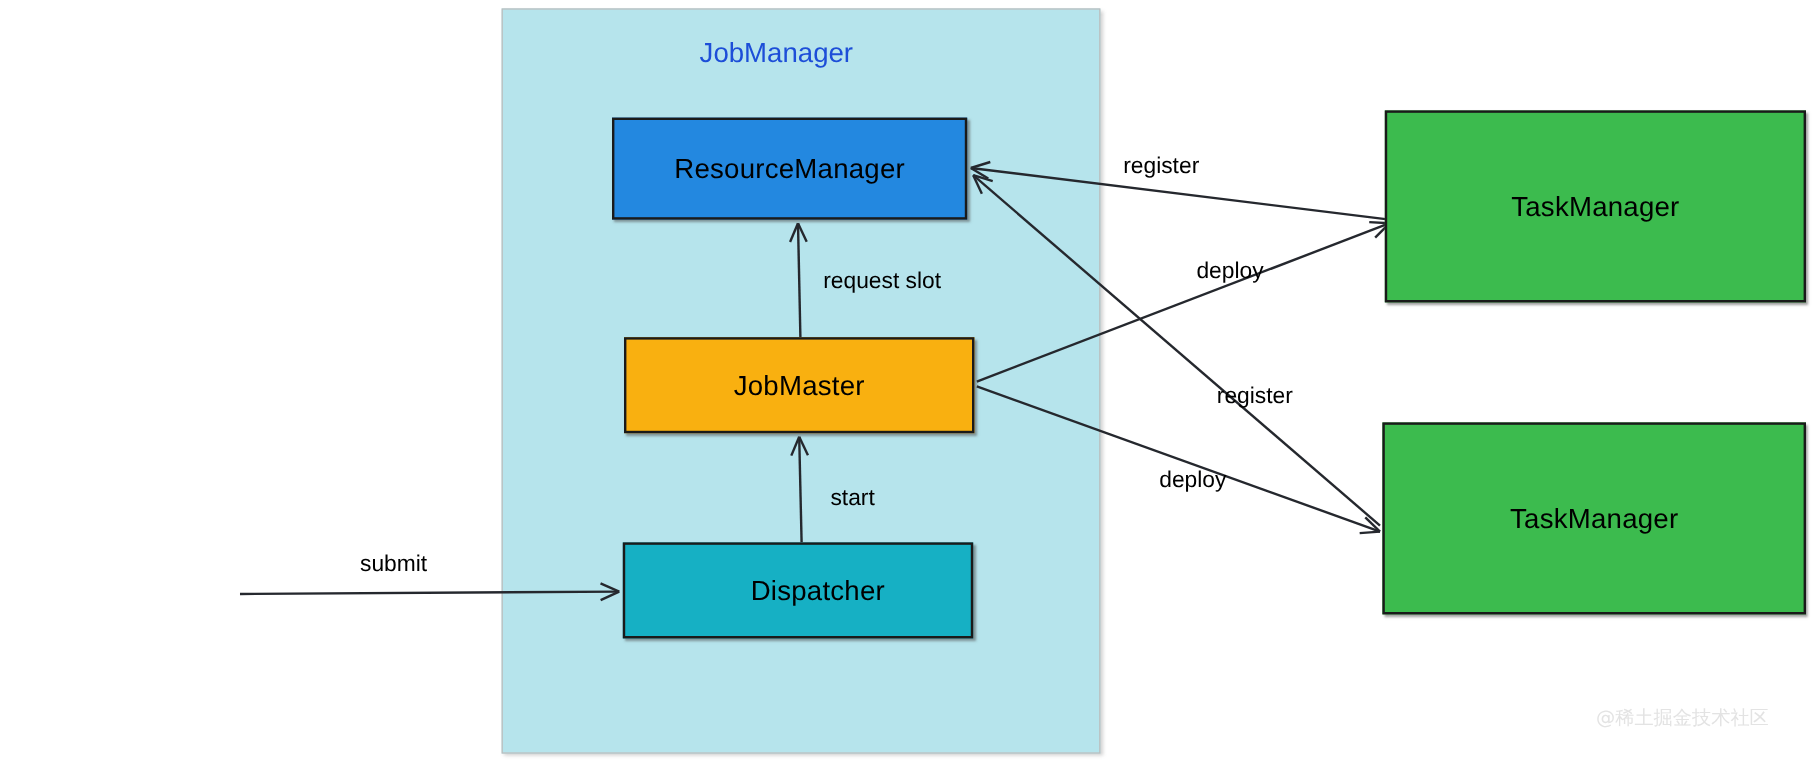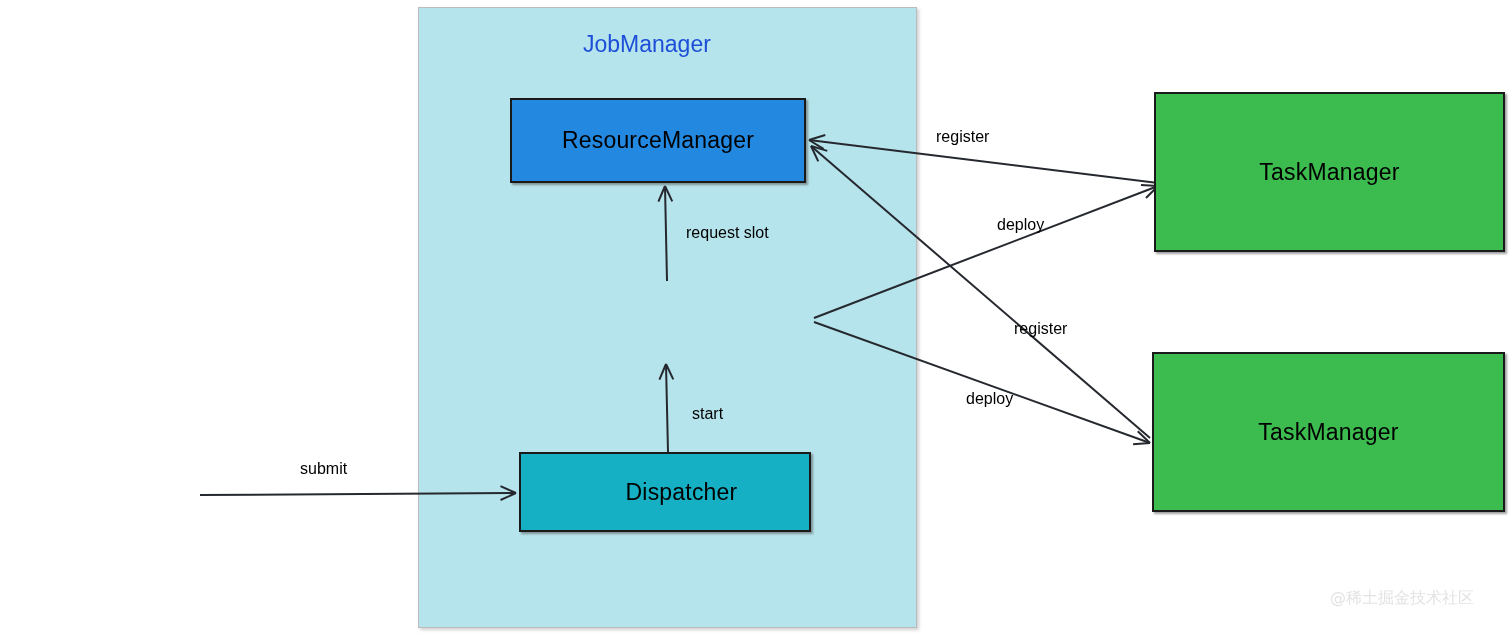--- a/index.html
+++ b/index.html
@@ -38,21 +38,21 @@
   }
   .container-title {
     position: absolute;
     font-size: 23px;
     color: #1d4ed8;
     z-index: 4;
     white-space: nowrap;
   }
   .edge-label {
     position: absolute;
-    font-size: 16px;
+    font-size: 19px;
     color: #000000;
     z-index: 5;
     white-space: nowrap;
     background: transparent;
   }
   #edges {
     position: absolute;
     left: 0;
     top: 0;
     width: 1512px;
@@ -110,20 +110,21 @@
       </g>
       <g>
         <line x1="814" y1="322" x2="1150" y2="443" stroke="#25282e" stroke-width="2"></line>
         <line x1="1150" y1="443" x2="1133.0469518536474" y2="444.2625999158292" stroke="#25282e" stroke-width="2"></line>
         <line x1="1150" y1="443" x2="1137.7442842370137" y2="431.21876784301014" stroke="#25282e" stroke-width="2"></line>
       </g>
     </svg>
 
   <div class="node" id="node-resourcemanager" style="left: 510px; top: 98px; width: 296px; height: 85px; background: rgb(35, 136, 224); border-color: rgb(26, 26, 26);">ResourceManager</div>
 
+  <div class="node" id="node-jobmaster" style="left: 520px; top: 281px; width: 292px; height: 80px; background: rgb(249, 176, 16); border-color: rgb(26, 26, 26);">JobMaster</div>
 
   <div class="node" id="node-dispatcher" style="left: 519px; top: 452px; width: 292px; height: 80px; background: rgb(22, 176, 196); border-color: rgb(26, 26, 26); padding-left: 33px;">Dispatcher</div>
 
 
   <div class="node" id="node-taskmanager-top" style="left: 1154px; top: 92px; width: 351px; height: 160px; background: rgb(60, 187, 78); border-color: rgb(26, 26, 26);">TaskManager</div>
 
   <div class="node" id="node-taskmanager-bottom" style="left: 1152px; top: 352px; width: 353px; height: 160px; background: rgb(60, 187, 78); border-color: rgb(26, 26, 26);">TaskManager</div>
 
   <div class="edge-label" id="edge-label-submit" style="left: 300px; top: 460px;">submit</div>
   <div class="edge-label" id="edge-label-start" style="left: 692px; top: 405px;">start</div>

